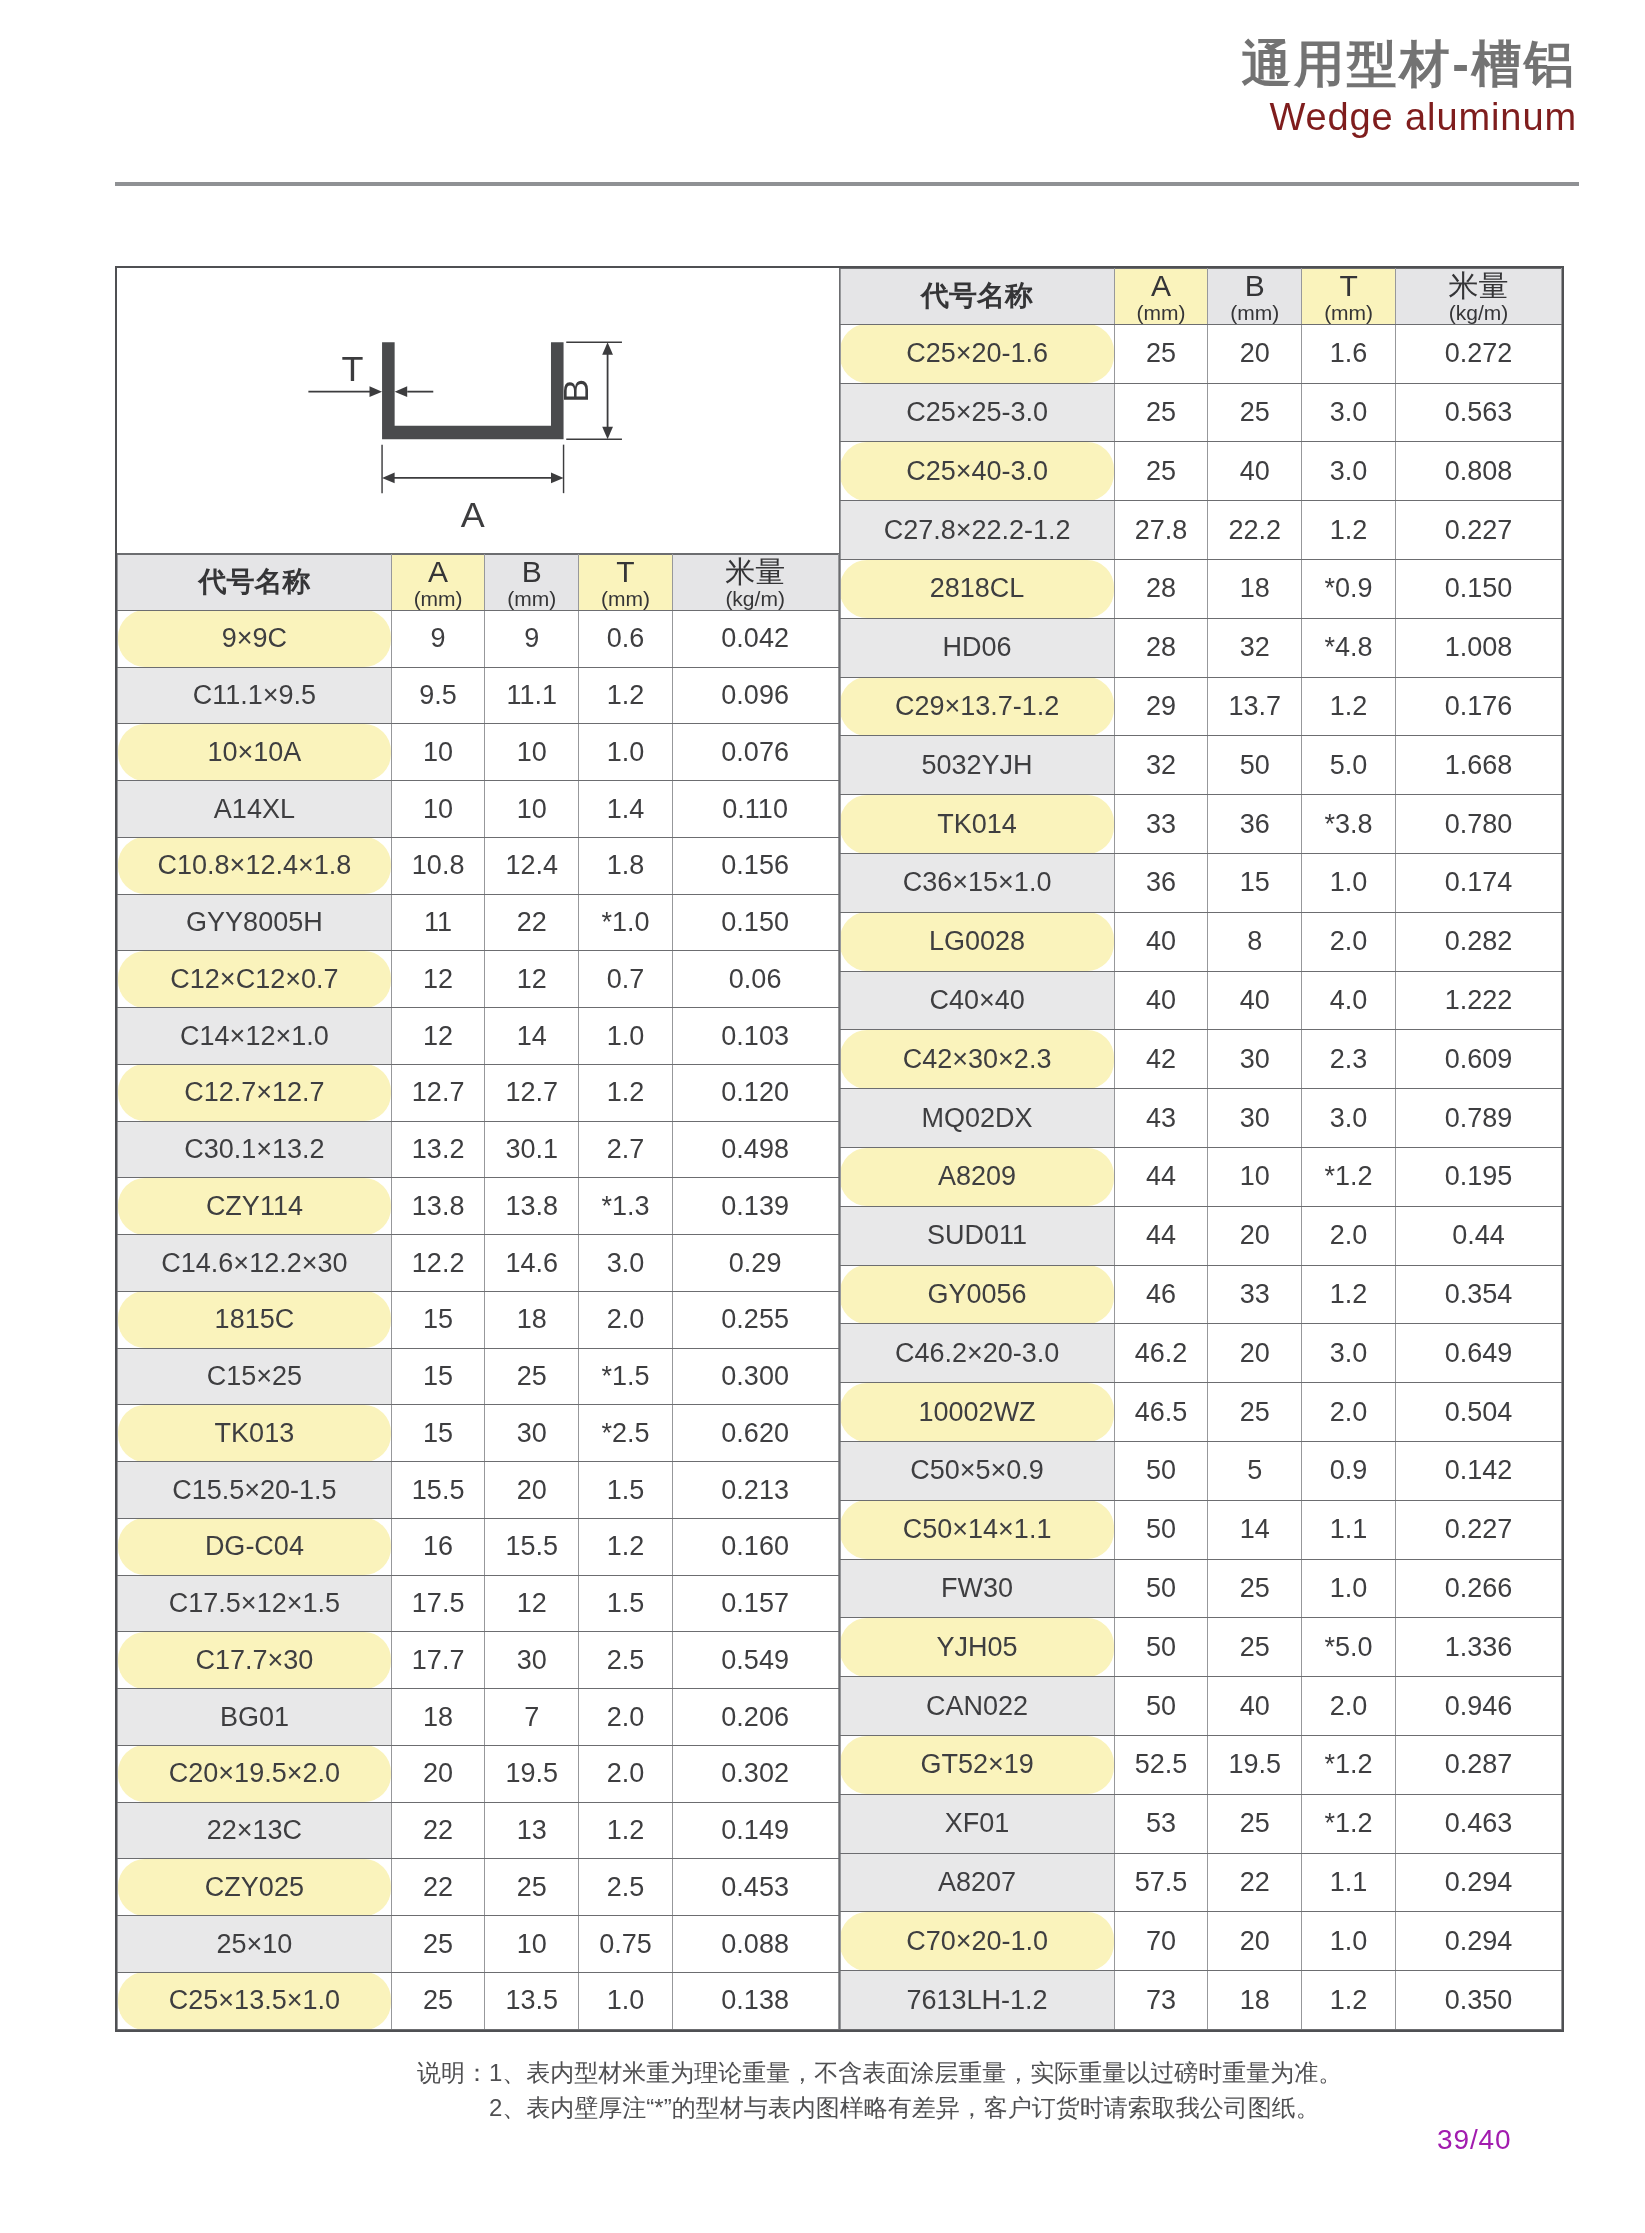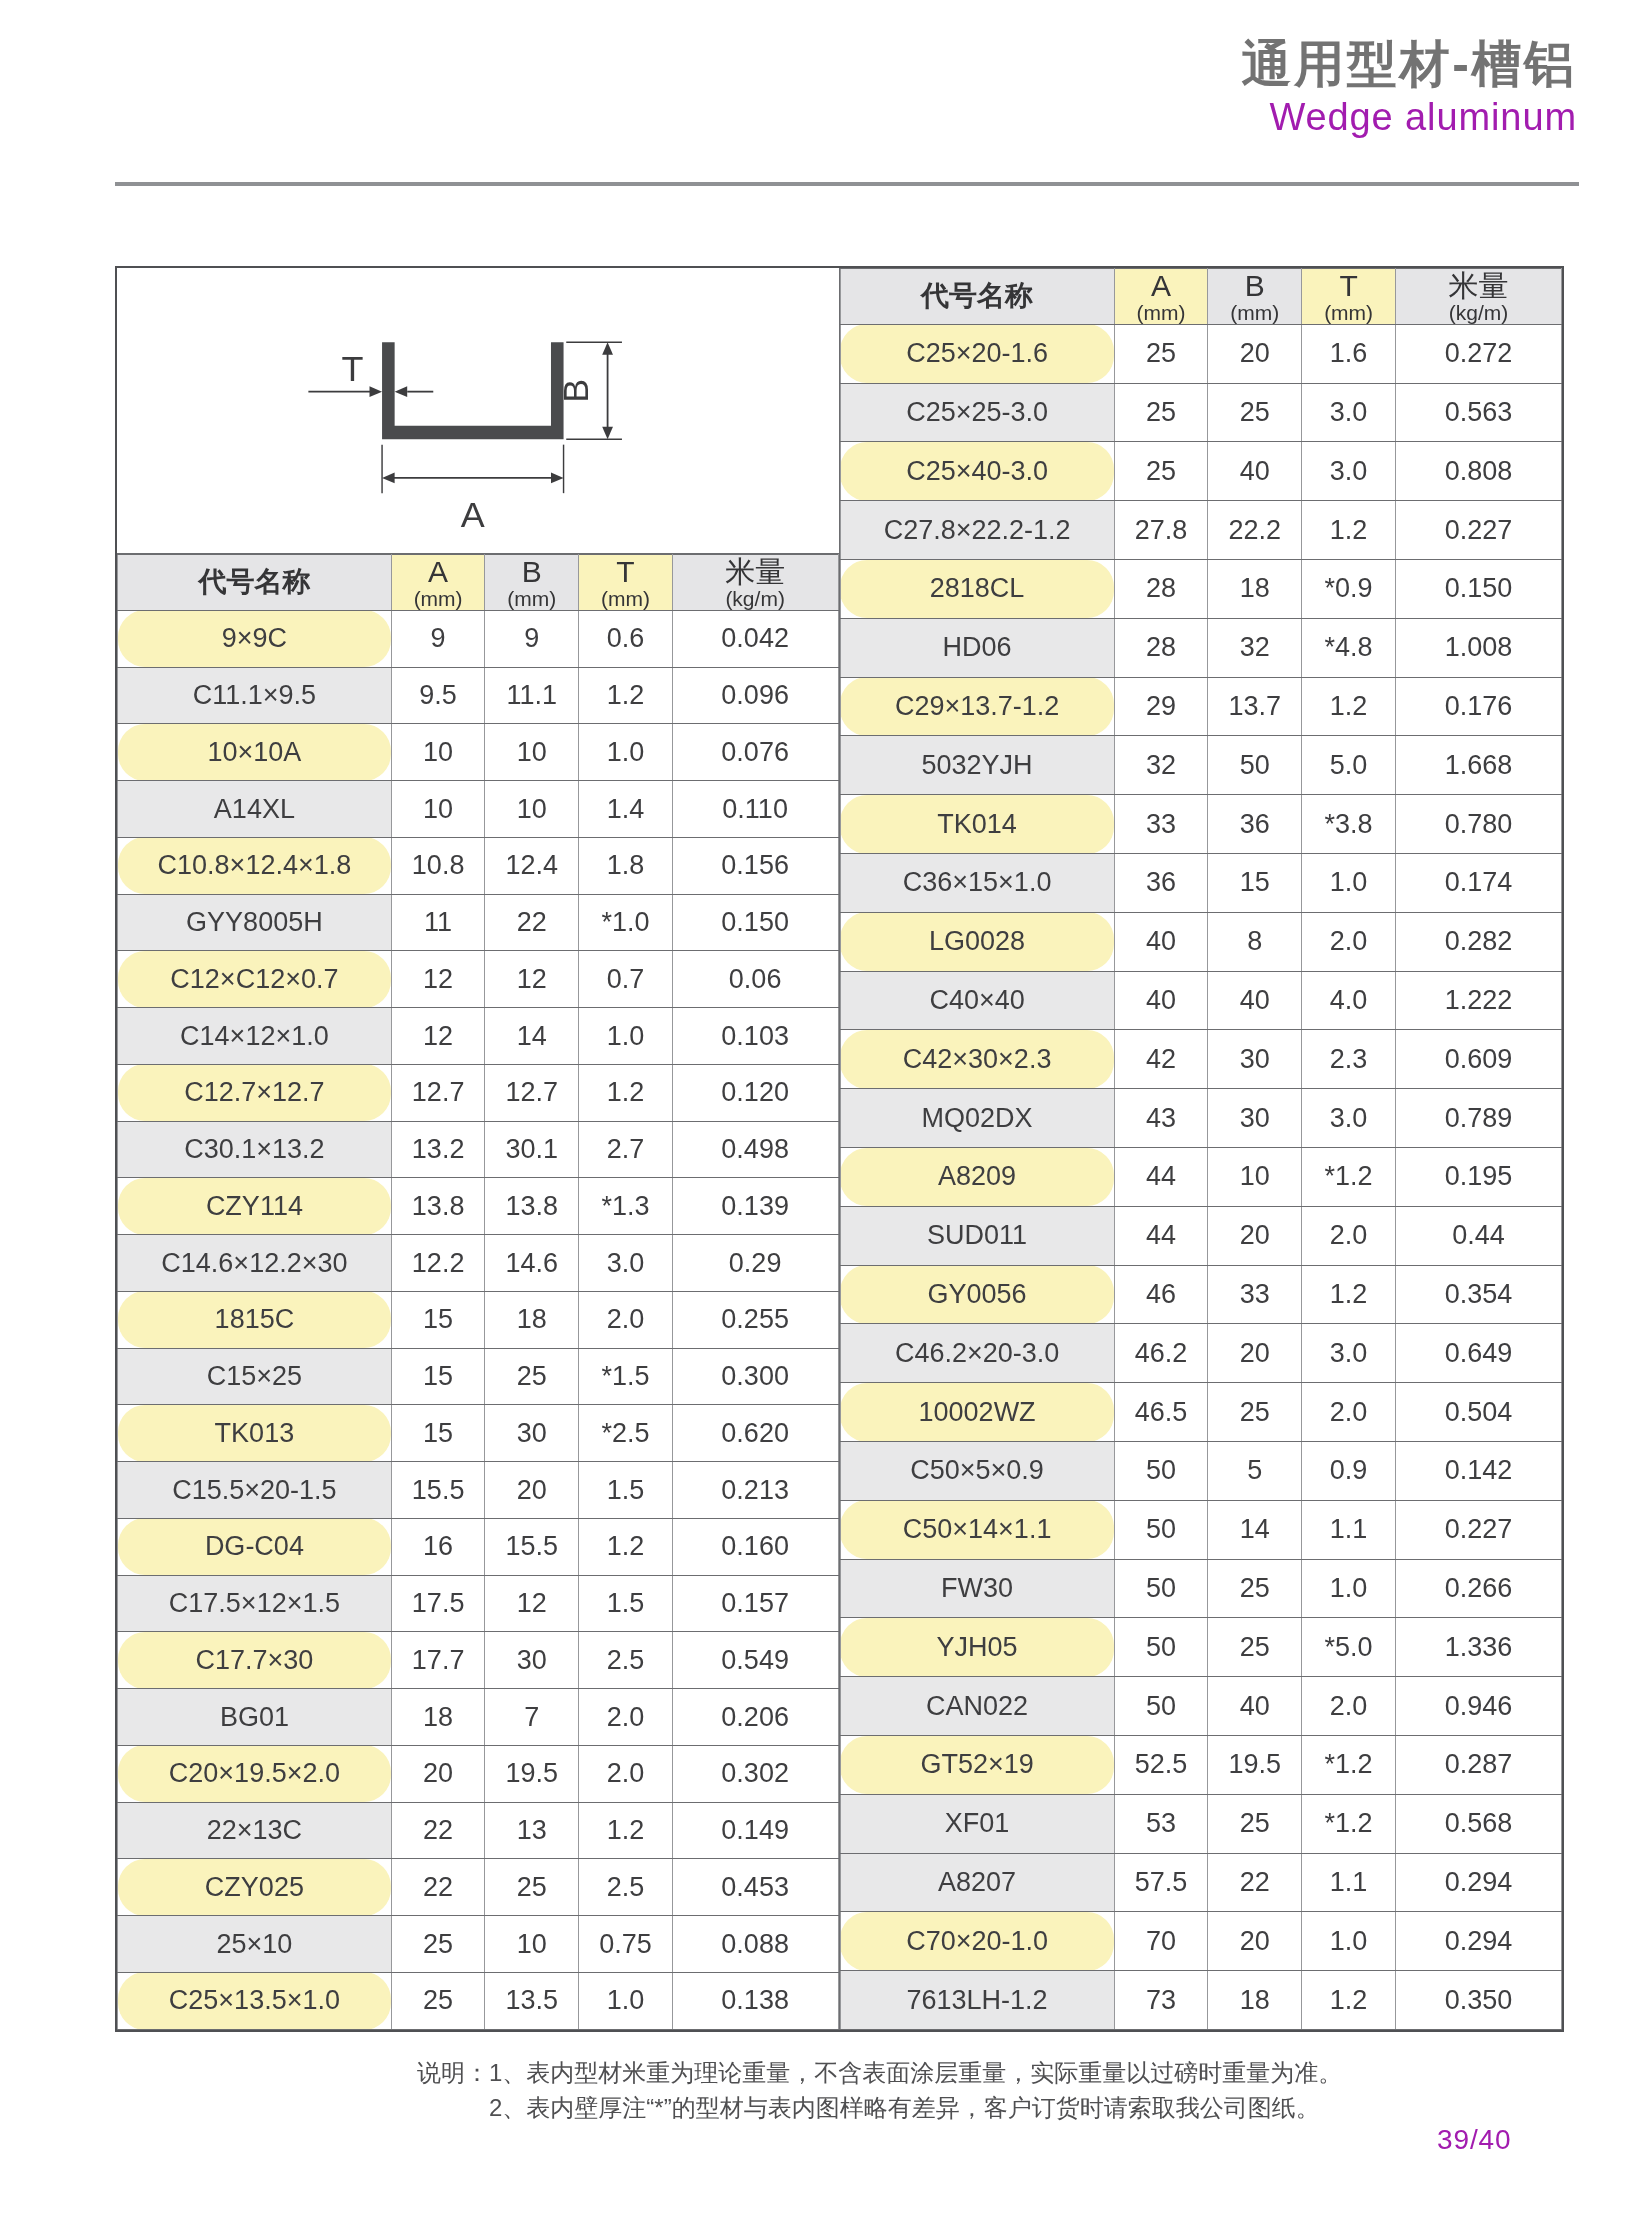--- a/index.html
+++ b/index.html
@@ -14,21 +14,21 @@
   *{margin:0;padding:0;box-sizing:border-box;}
   html,body{background:#ffffff;}
   body{
     width:1645px;height:2233px;position:relative;
     font-family:"Liberation Sans","DejaVu Sans",sans-serif;
     color:var(--ink);
   }
   
   .title-block{position:absolute;top:38px;right:68px;text-align:right;}
   .title-cn{font-size:50px;font-weight:bold;color:#737373;letter-spacing:2.7px;line-height:1.05;}
-  .title-en{font-size:38px;color:#a21caf;margin-top:5.4px;letter-spacing:0.9px;}
+  .title-en{font-size:38px;color:#7f1d1d;margin-top:5.4px;letter-spacing:0.9px;}
   .head-rule{position:absolute;left:115px;top:182px;width:1464px;height:3.6px;background:#8F9194;}
 
   
   .tables{
     position:absolute;left:115px;top:266px;width:1449px;height:1766px;
     border:2.7px solid var(--outer);display:flex;background:#fff;
   }
   .half{width:50%;height:100%;display:flex;flex-direction:column;}
   .half-left{border-right:1.8px solid var(--h-line);}
   .diagram-cell{height:286px;border-bottom:1.8px solid var(--h-line);background:#fff;}
@@ -573,21 +573,21 @@
             <td>19.5</td>
             <td>*1.2</td>
             <td>0.287</td>
           </tr>
 
           <tr class="data-row alt-b">
             <td class="name-cell">XF01</td>
             <td>53</td>
             <td>25</td>
             <td>*1.2</td>
-            <td>0.568</td>
+            <td>0.463</td>
           </tr>
 
 
           <tr class="data-row alt-b">
             <td class="name-cell">A8207</td>
             <td>57.5</td>
             <td>22</td>
             <td>1.1</td>
             <td>0.294</td>
           </tr>

